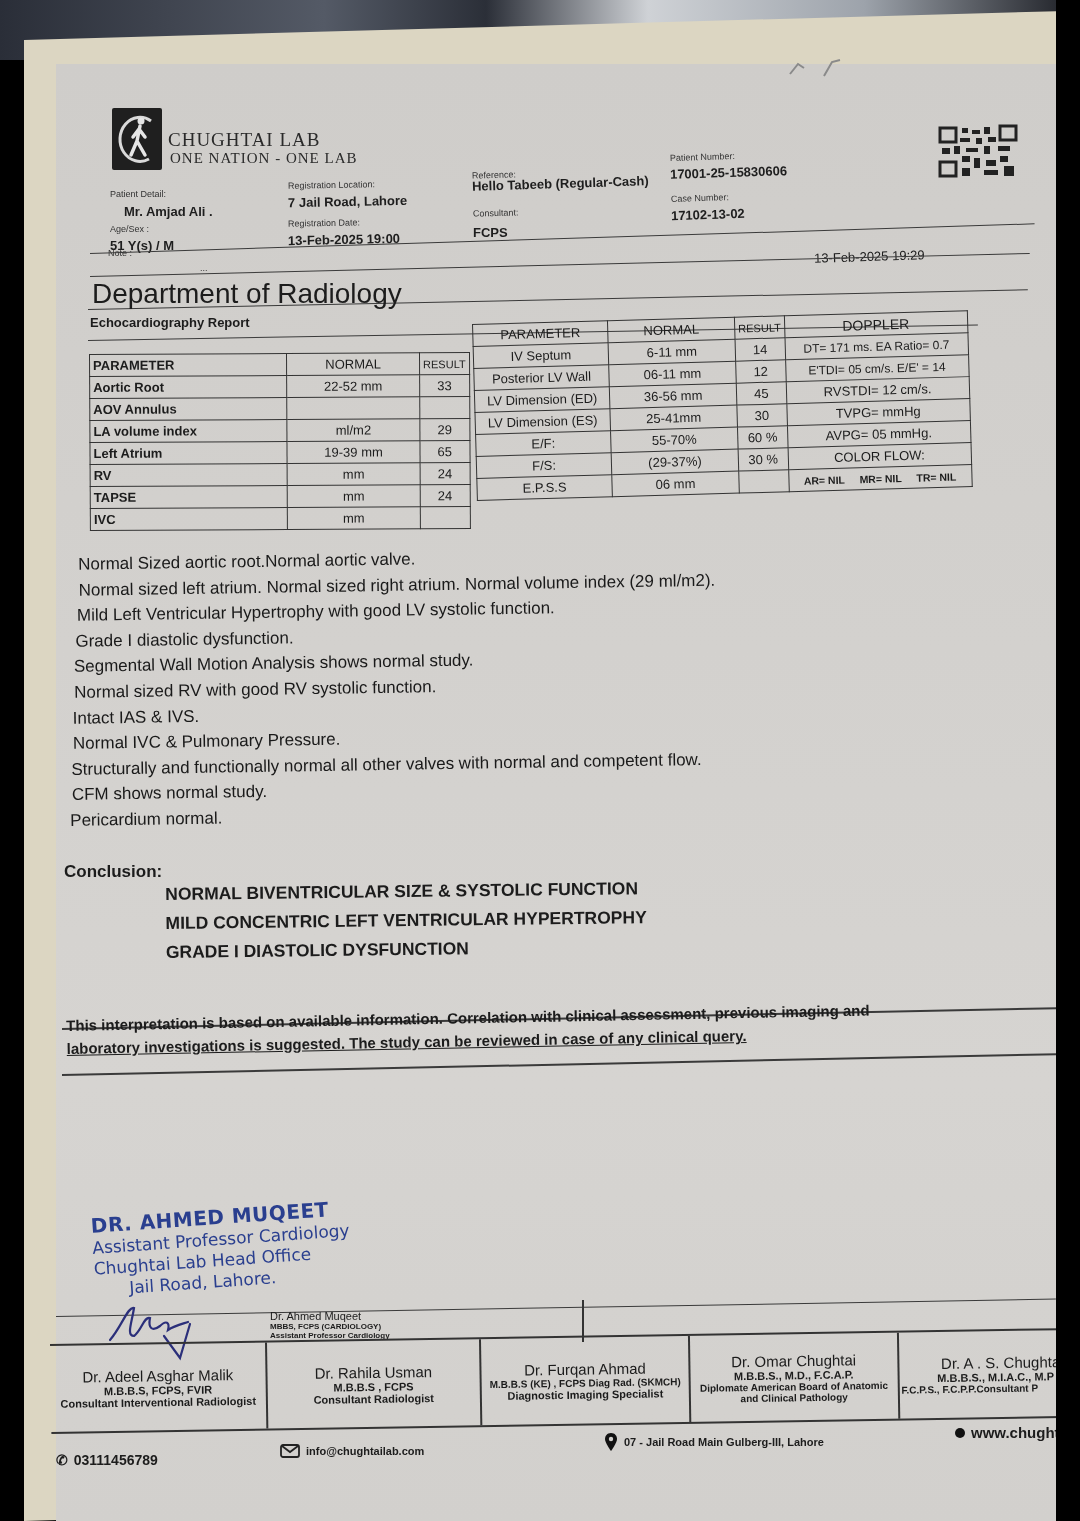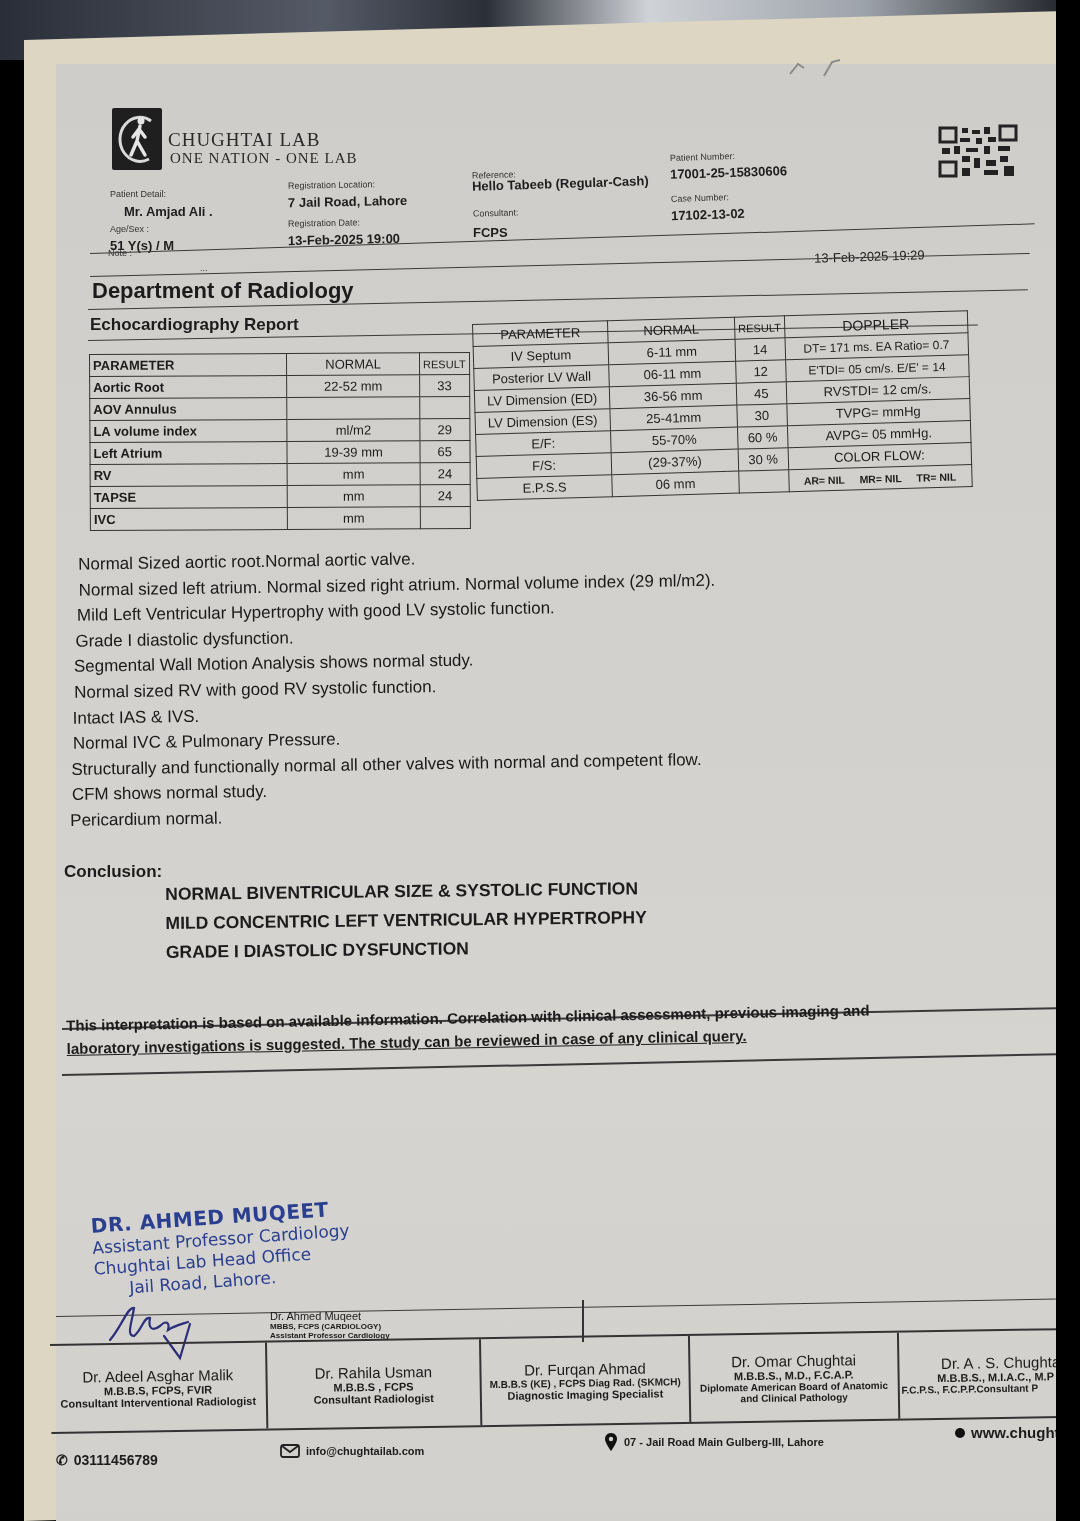--- a/index.html
+++ b/index.html
@@ -18,22 +18,22 @@
     border-radius:2px; display:flex; align-items:center; justify-content:center; }
   .logo-box svg { width:44px; height:56px; }
   .brand { position:absolute; left:168px; top:128px; font-family:"Liberation Serif", serif;
     font-size:19px; letter-spacing:1px; color:#2a2a2a; line-height:24px; }
   .tagline { position:absolute; left:170px; top:150px; font-family:"Liberation Serif", serif;
     font-size:15px; letter-spacing:1px; color:#2a2a2a; }
   .lbl { font-size:9px; color:#333; position:absolute; }
   .val { font-size:13px; font-weight:bold; color:#1e1e1e; position:absolute; white-space:nowrap; }
   .hline { position:absolute; height:1px; background:#3a3a3a; transform-origin:left center; }
   .qr { position:absolute; left:938px; top:124px; width:80px; height:56px; }
-  .title { position:absolute; left:92px; top:278px; font-size:22px; font-weight:bold; }
-  .subtitle { position:absolute; left:90px; top:315px; font-size:17px; font-weight:bold; }
+  .title { position:absolute; left:92px; top:278px; font-size:28px; font-weight:normal; }
+  .subtitle { position:absolute; left:90px; top:315px; font-size:13px; font-weight:bold; }
   table.grid { border-collapse:collapse; position:absolute; }
   table.grid td { border:1.5px solid #333; font-size:13px; height:21px; padding:0 3px; white-space:nowrap; }
   .t1 { left:89px; top:354px; transform:rotate(-0.3deg); transform-origin:left top; }
   .t2 { left:472px; top:324px; transform:rotate(-1.6deg); transform-origin:left top; }
   .t1 td:nth-child(1) { width:190px; font-weight:bold; text-align:left; }
   .t1 td:nth-child(2) { width:126px; text-align:center; }
   .t1 td:nth-child(3) { width:40px; text-align:center; }
   .t2 td.p { width:128px; text-align:center; }
   .t2 td.n { width:120px; text-align:center; }
   .t2 td.r { width:40px; text-align:center; }

